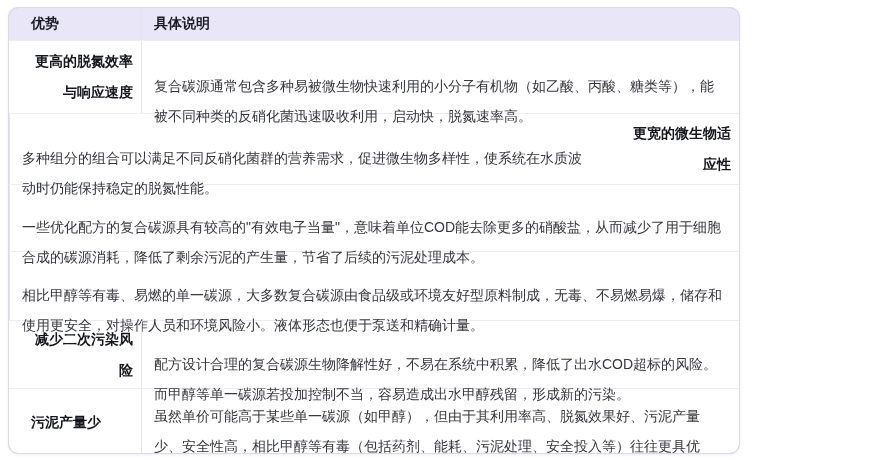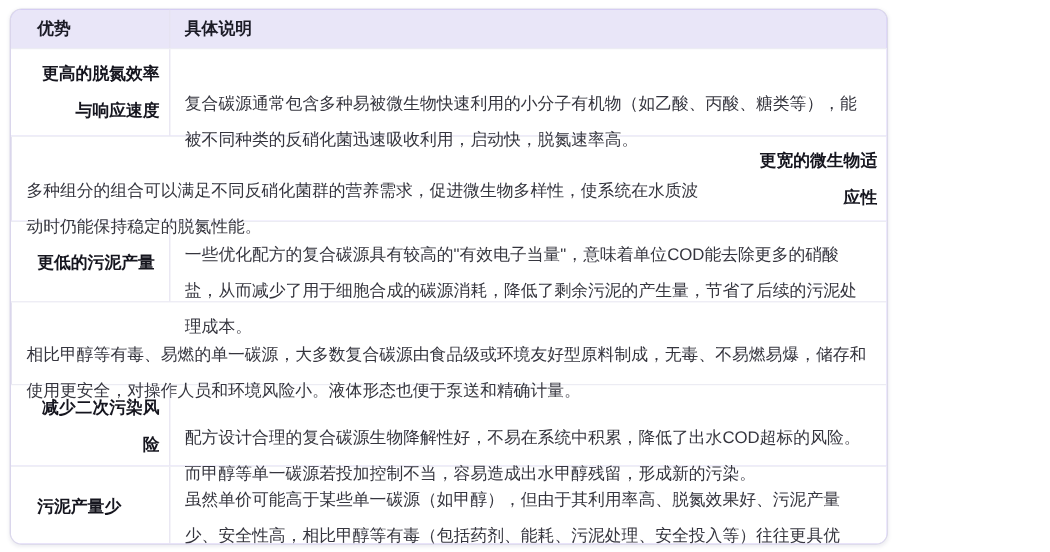--- a/index.html
+++ b/index.html
@@ -103,23 +103,20 @@
   <div class="row r2">
     <div class="cell col-desc">
       <span class="desc-text">多种组分的组合可以满足不同反硝化菌群的营养需求，促进微生物多样性，使系统在水质波动时仍能保持稳定的脱氮性能。</span>
     </div>
     <div class="cell col-adv">
       <span class="adv-text">更宽的微生物适应性</span>
     </div>
   </div>
 
   <div class="row r3">
-    <div class="cell col-adv">
-      <span class="adv-text">更低的污泥产量</span>
-    </div>
     <div class="cell col-desc">
       <span class="desc-text">一些优化配方的复合碳源具有较高的"有效电子当量"，意味着单位COD能去除更多的硝酸盐，从而减少了用于细胞合成的碳源消耗，降低了剩余污泥的产生量，节省了后续的污泥处理成本。</span>
     </div>
   </div>
 
   <div class="row r4">
     <div class="cell col-desc">
       <span class="desc-text">相比甲醇等有毒、易燃的单一碳源，大多数复合碳源由食品级或环境友好型原料制成，无毒、不易燃易爆，储存和使用更安全，对操作人员和环境风险小。液体形态也便于泵送和精确计量。</span>
     </div>
   </div>

